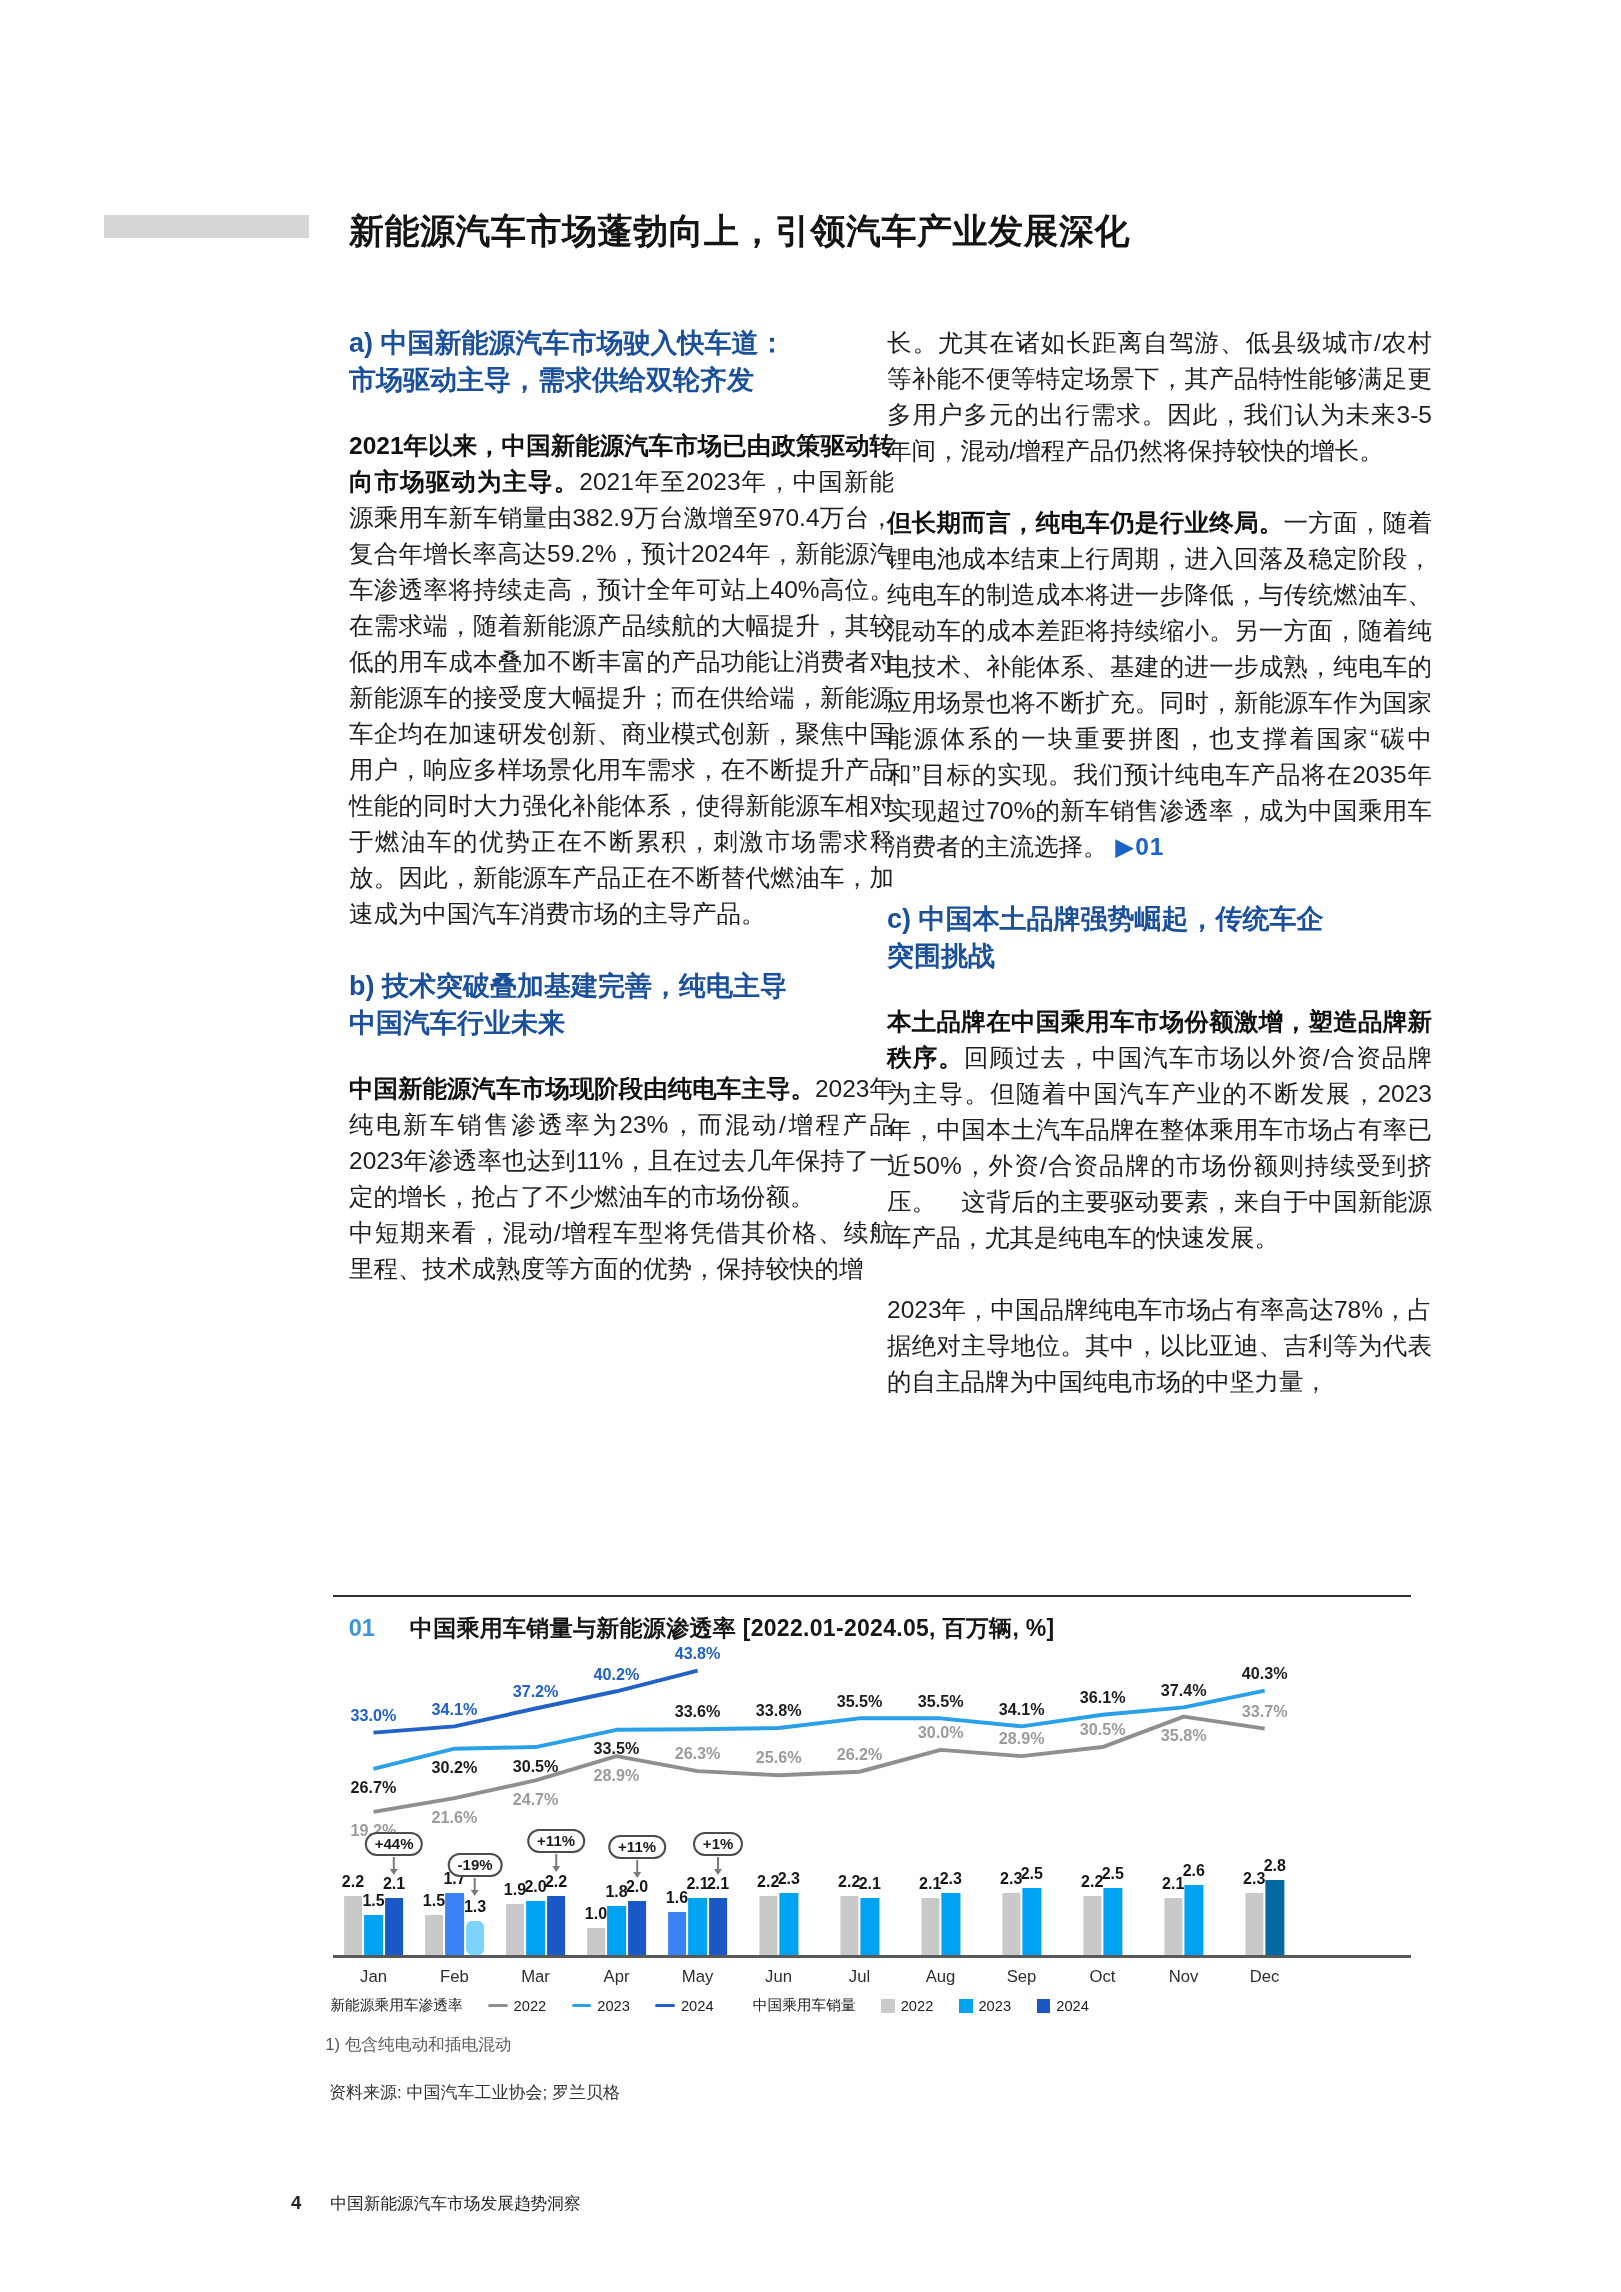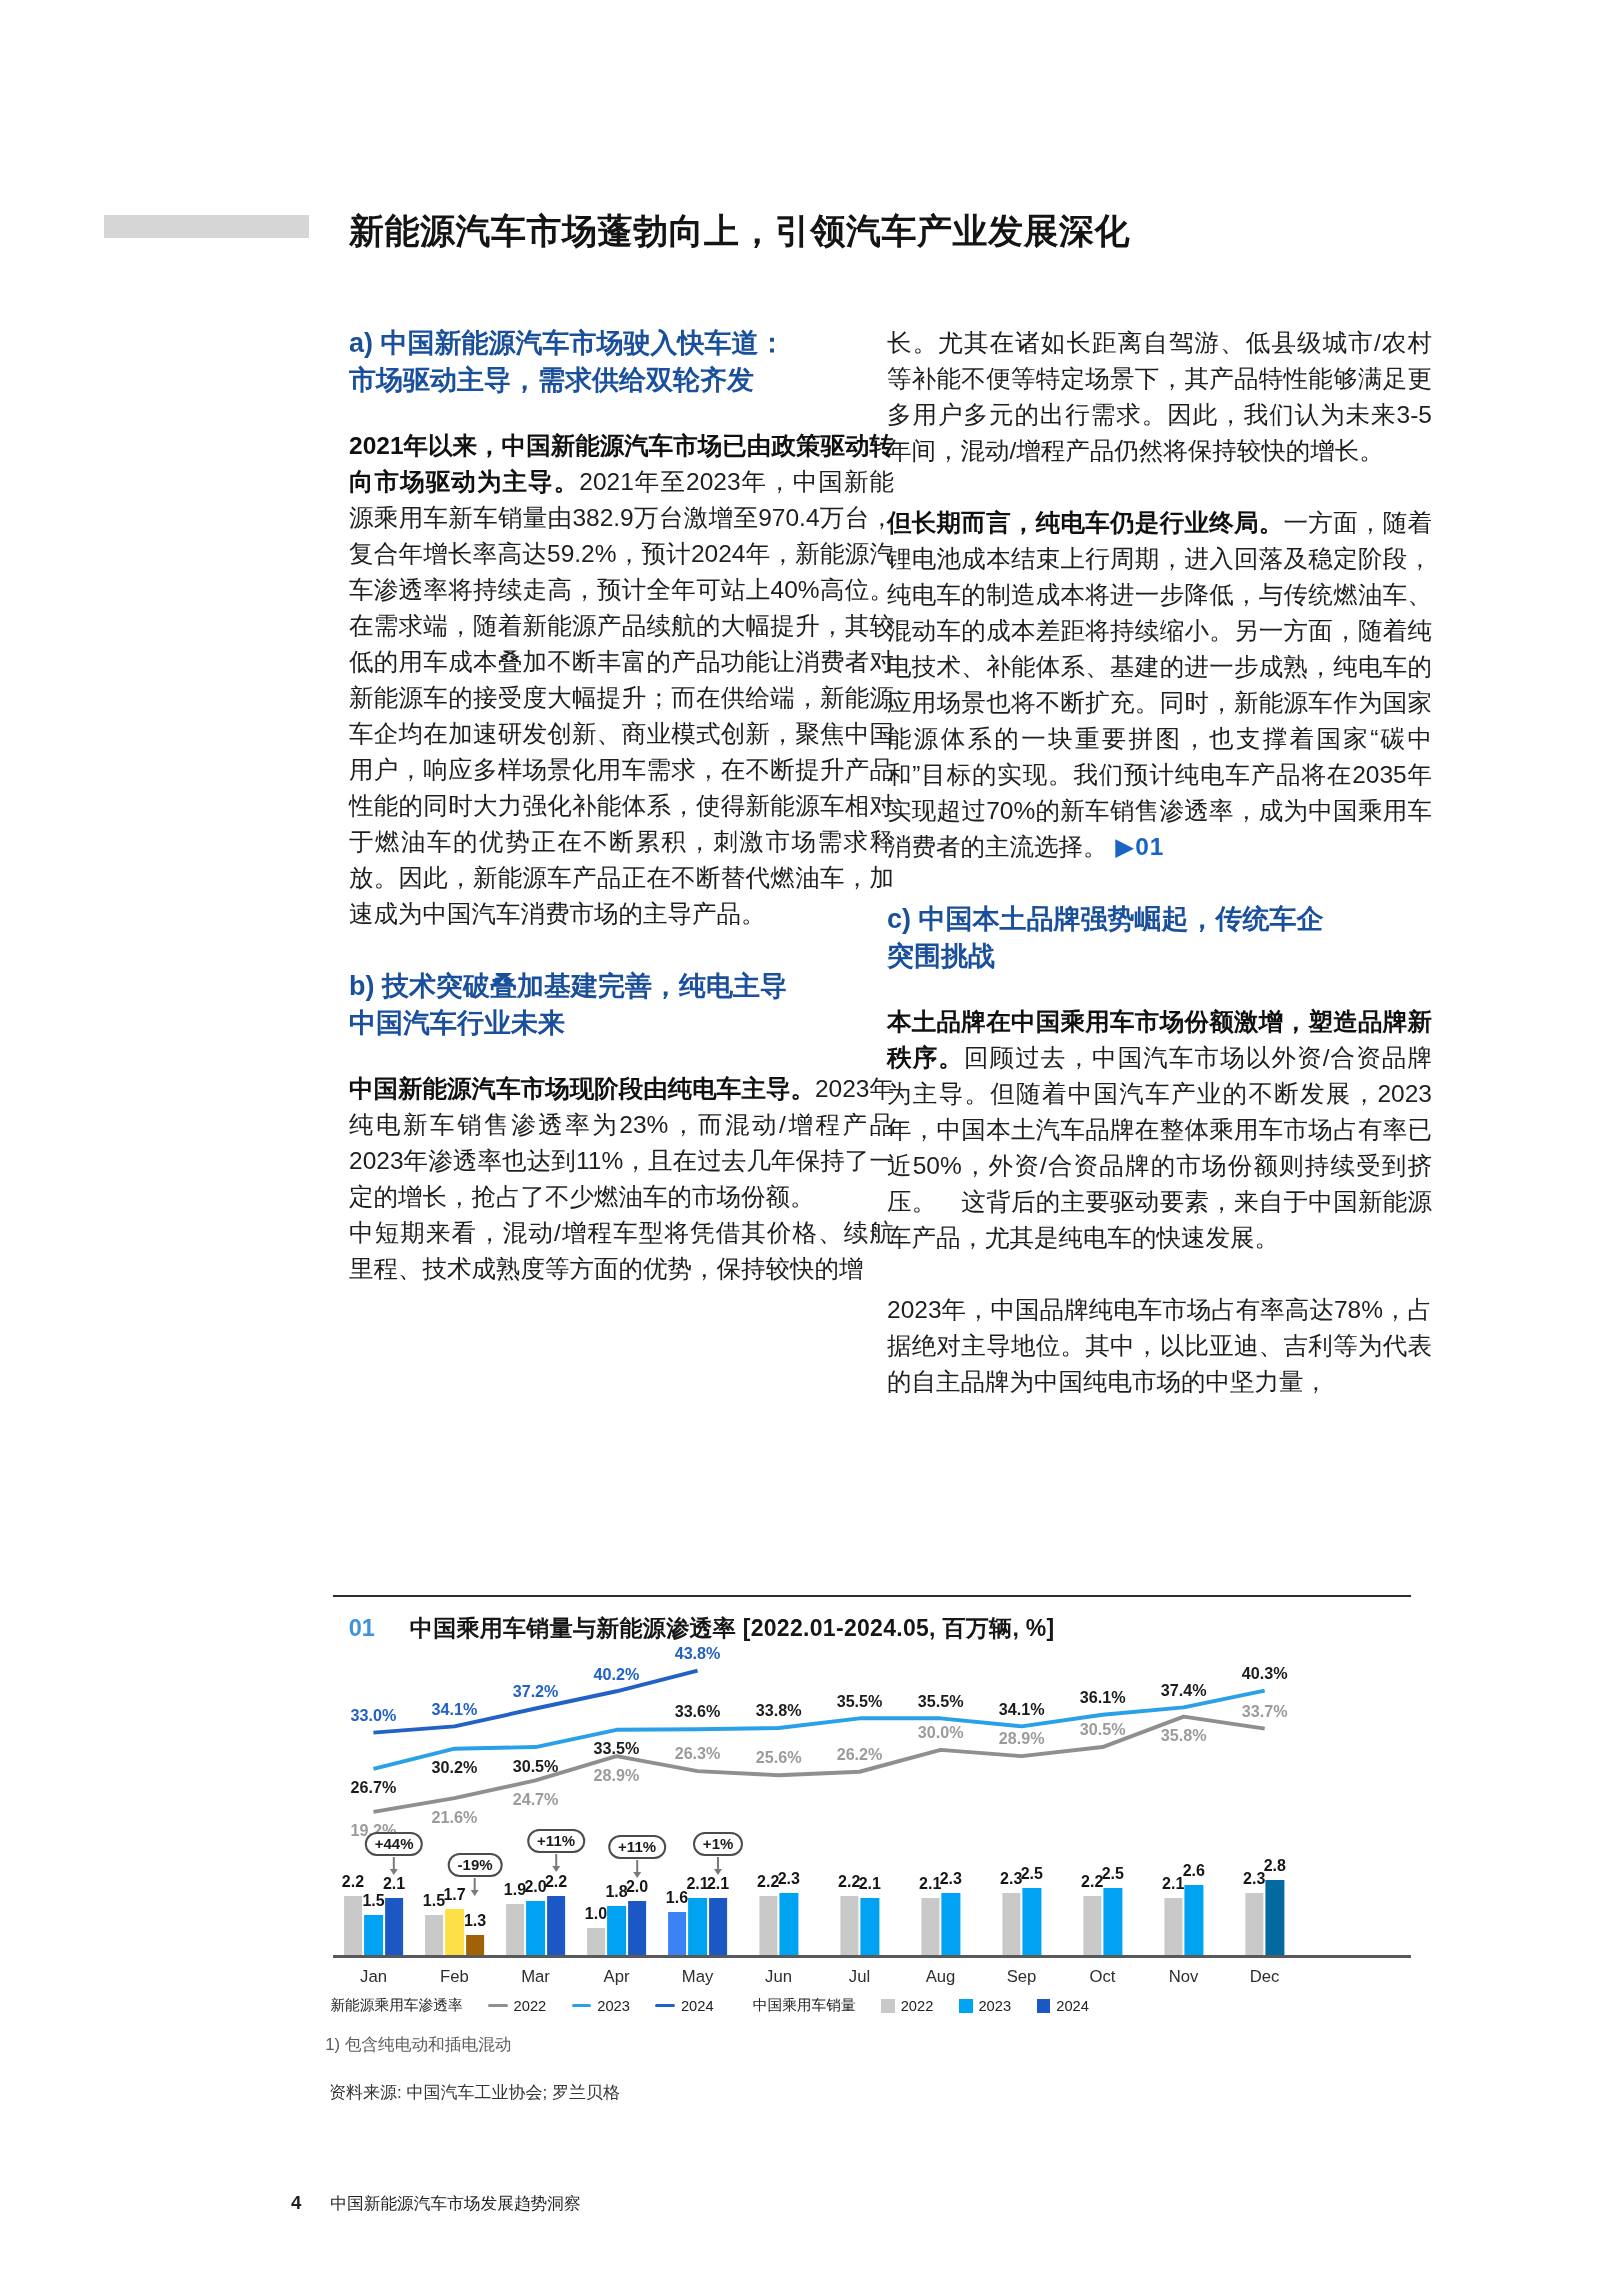--- a/index.html
+++ b/index.html
@@ -140,24 +140,24 @@
                 <div class="bar-label">2.1</div>
               </div>
             </div>
             <div class="anno" style="left: calc(50% + 20.6px); bottom: 80px;"><div class="anno-bubble">+44%</div><div class="anno-stem"></div><div class="anno-tip"></div></div>
           </div>
           <div class="bar-group">
             <div class="bar-row">
               <div class="bar" style="height: 40px; background: rgb(201, 201, 201);">
                 <div class="bar-label">1.5</div>
               </div>
-              <div class="bar" style="height: 46px; background: #fde047;">
+              <div class="bar" style="height: 62px; background: #3b82f6;">
                 <div class="bar-label">1.7</div>
               </div>
-              <div class="bar" style="height: 20px; background: #a16207;">
+              <div class="bar" style="height: 34px; background: #7dd3fc; border-radius: 6px;">
                 <div class="bar-label">1.3</div>
               </div>
             </div>
             <div class="anno" style="left: calc(50% + 20.6px); bottom: 59px;"><div class="anno-bubble">-19%</div><div class="anno-stem"></div><div class="anno-tip"></div></div>
           </div>
           <div class="bar-group">
             <div class="bar-row">
               <div class="bar" style="height: 51px; background: rgb(201, 201, 201);">
                 <div class="bar-label">1.9</div>
               </div>

